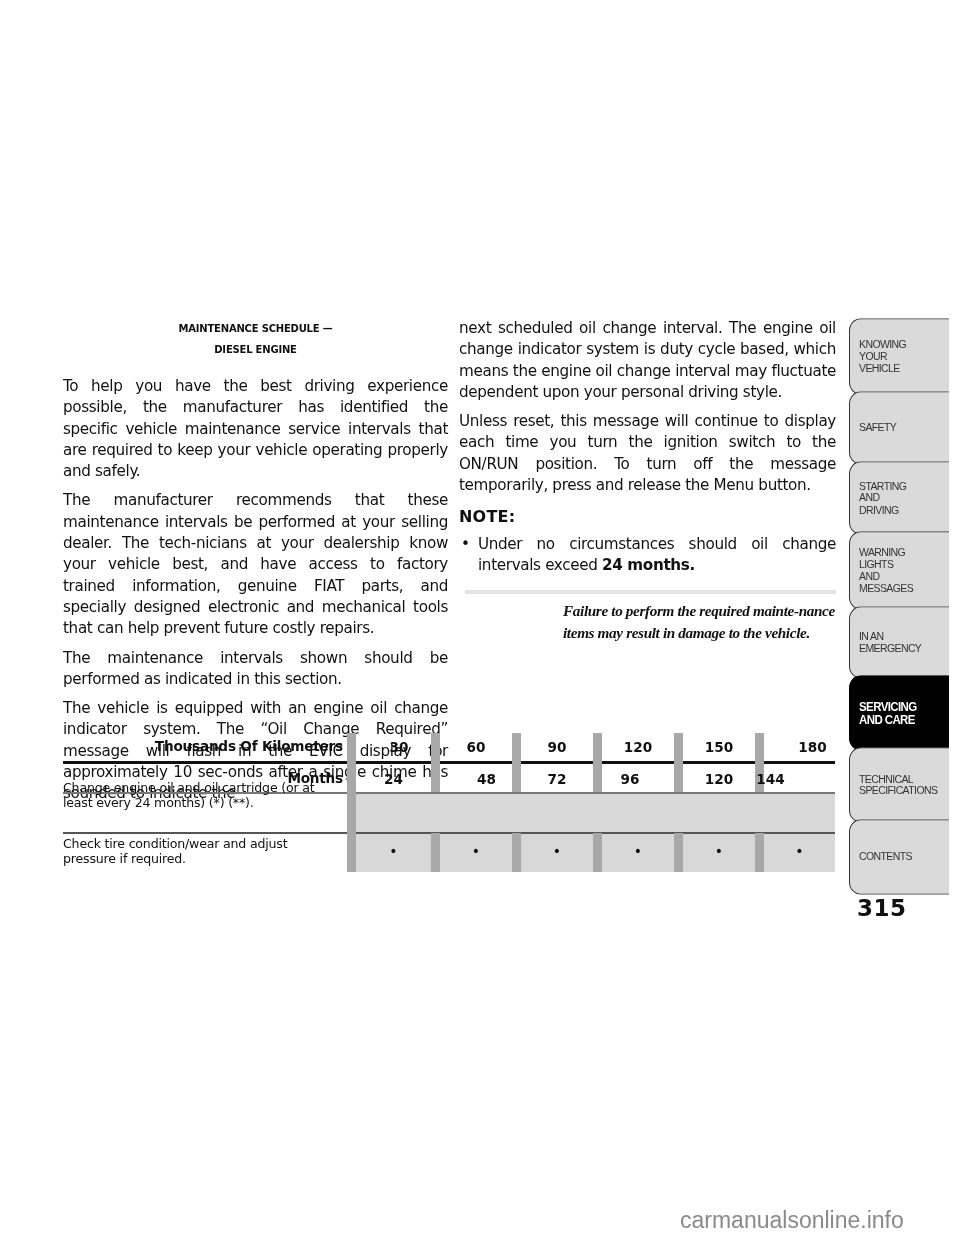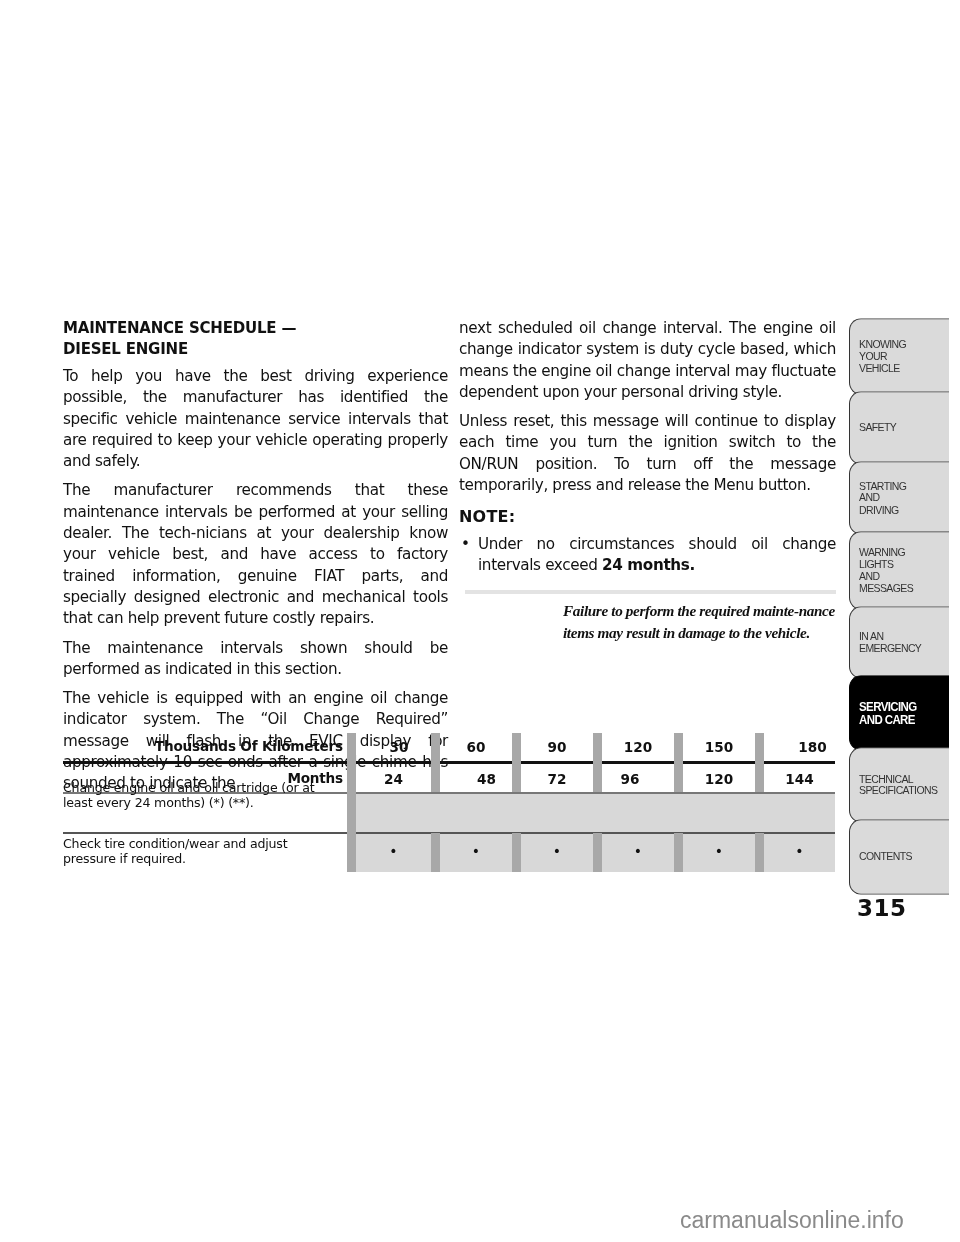--- a/index.html
+++ b/index.html
@@ -4,21 +4,21 @@
 <style>
   html, body { margin:0; padding:0; }
   body {
     width:960px; height:1242px; background:#ffffff; position:relative; overflow:hidden;
     font-family:"DejaVu Sans", sans-serif; color:#111;
   }
   .col { position:absolute; top:318px; width:385px; font-size:15.2px; line-height:21.3px; letter-spacing:-0.35px; }
   .col-left { left:63px; }
   .col-right { left:459px; width:377px; }
   .col p { margin:0 0 8px 0; text-align:justify; }
-  .heading { font-weight:bold; font-size:15px; line-height:21px; margin:0 0 6px 0; letter-spacing:-0.2px; }
+  .heading { font-weight:bold; font-size:10px; line-height:21px; margin:0 0 16px 0; letter-spacing:-0.2px;text-align:center; }
   .note-title { font-weight:bold; font-size:16px; margin:10px 0 6px 0; letter-spacing:0.2px; }
   ul.notes { list-style:none; margin:0; padding:0; }
   ul.notes li { position:relative; padding-left:19px; margin-bottom:7px; text-align:justify; }
   ul.notes li::before { content:"•"; position:absolute; left:2px; top:0; }
   .b { font-weight:bold; }
   .warning-rule { height:4px; background:#e3e3e3; margin:14px 0 6px 6px; }
   .warning-text { font-weight:bold; font-style:italic; margin-left:104px; line-height:21.5px;font-family:Liberation Serif, serif; }
 
   
   .tbl { position:absolute; left:63px; top:733px; width:772px; }
@@ -106,21 +106,21 @@
   <div class="cell" style="left:458px;width:72px;top:6px;">90</div>
   <div class="cell" style="left:539px;width:72px;top:6px;">120</div>
   <div class="cell" style="left:620px;width:72px;top:6px;">150</div>
   <div class="cell" style="left:701px;width:71px;top:6px;margin-left:13px;">180</div>
 
   <div class="cell" style="left:293px;width:75px;top:38px;">24</div>
   <div class="cell" style="left:377px;width:93px;top:38px;">48</div>
   <div class="cell" style="left:458px;width:72px;top:38px;">72</div>
   <div class="cell" style="left:539px;width:56px;top:38px;">96</div>
   <div class="cell" style="left:620px;width:72px;top:38px;">120</div>
-  <div class="cell" style="left:701px;width:71px;top:38px;">144</div>
+  <div class="cell" style="left:672px;width:71px;top:38px;">144</div>
 
   <div class="dot" style="left:293px;width:75px;top:110px;">•</div>
   <div class="dot" style="left:377px;width:72px;top:110px;">•</div>
   <div class="dot" style="left:458px;width:72px;top:110px;">•</div>
   <div class="dot" style="left:539px;width:72px;top:110px;">•</div>
   <div class="dot" style="left:620px;width:72px;top:110px;">•</div>
   <div class="dot" style="left:701px;width:71px;top:110px;">•</div>
 </div>
 
 <div>

